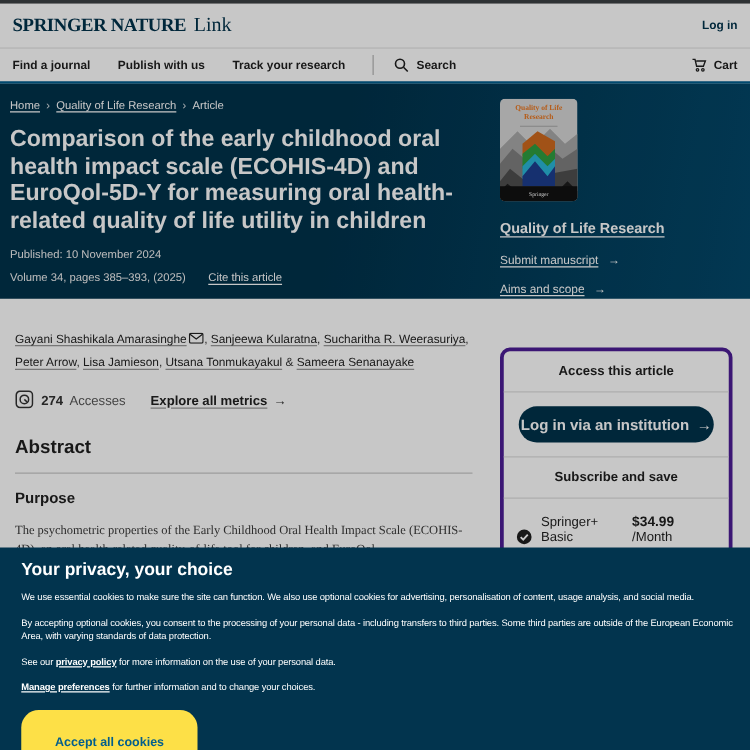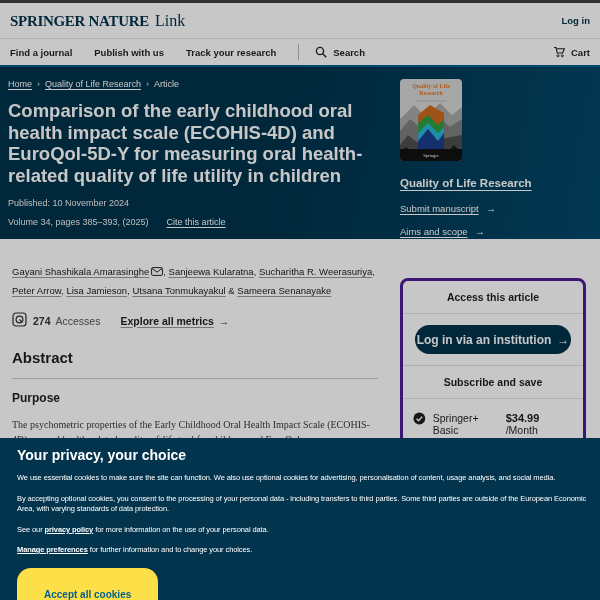--- a/index.html
+++ b/index.html
@@ -69,21 +69,21 @@
 
   
   .sidebar{position:absolute;left:400px;top:278px;width:186px;background:#fff;
            border:3px solid #4c1d95;border-radius:8px;box-sizing:border-box;font-size:10.5px;}
   .sb-h{font-weight:bold;text-align:center;padding:10px 8px;color:#1f1f1f;}
   .sb-div{border-top:1px solid #e0e0e0;}
   .sb-btn-wrap{padding:11px 12px;}
   .sb-btn{display:flex;align-items:center;justify-content:center;gap:6px;height:29px;
           background:#01324B;color:#fff;font-weight:bold;font-size:12px;border-radius:15px;
           cursor:pointer;}
-  .plan-row{display:flex;align-items:flex-start;padding:13px 10px 8px 10px;}
+  .plan-row{display:flex;align-items:flex-end;padding:13px 10px 8px 10px;}
   .plan-name{margin-left:7px;color:#1f1f1f;}
   .plan-price{margin-left:auto;color:#1f1f1f;}
   .plan-price b{font-size:11px;}
   .benefit{display:flex;align-items:flex-start;gap:7px;padding:5px 10px;font-size:9.5px;color:#333;}
   .dot{width:5px;height:5px;border-radius:50%;background:#0070A8;margin-top:3px;flex:none;}
 
   
   .overlay{position:absolute;inset:0;background:rgba(0,0,0,0.22);z-index:5;}
 
   

